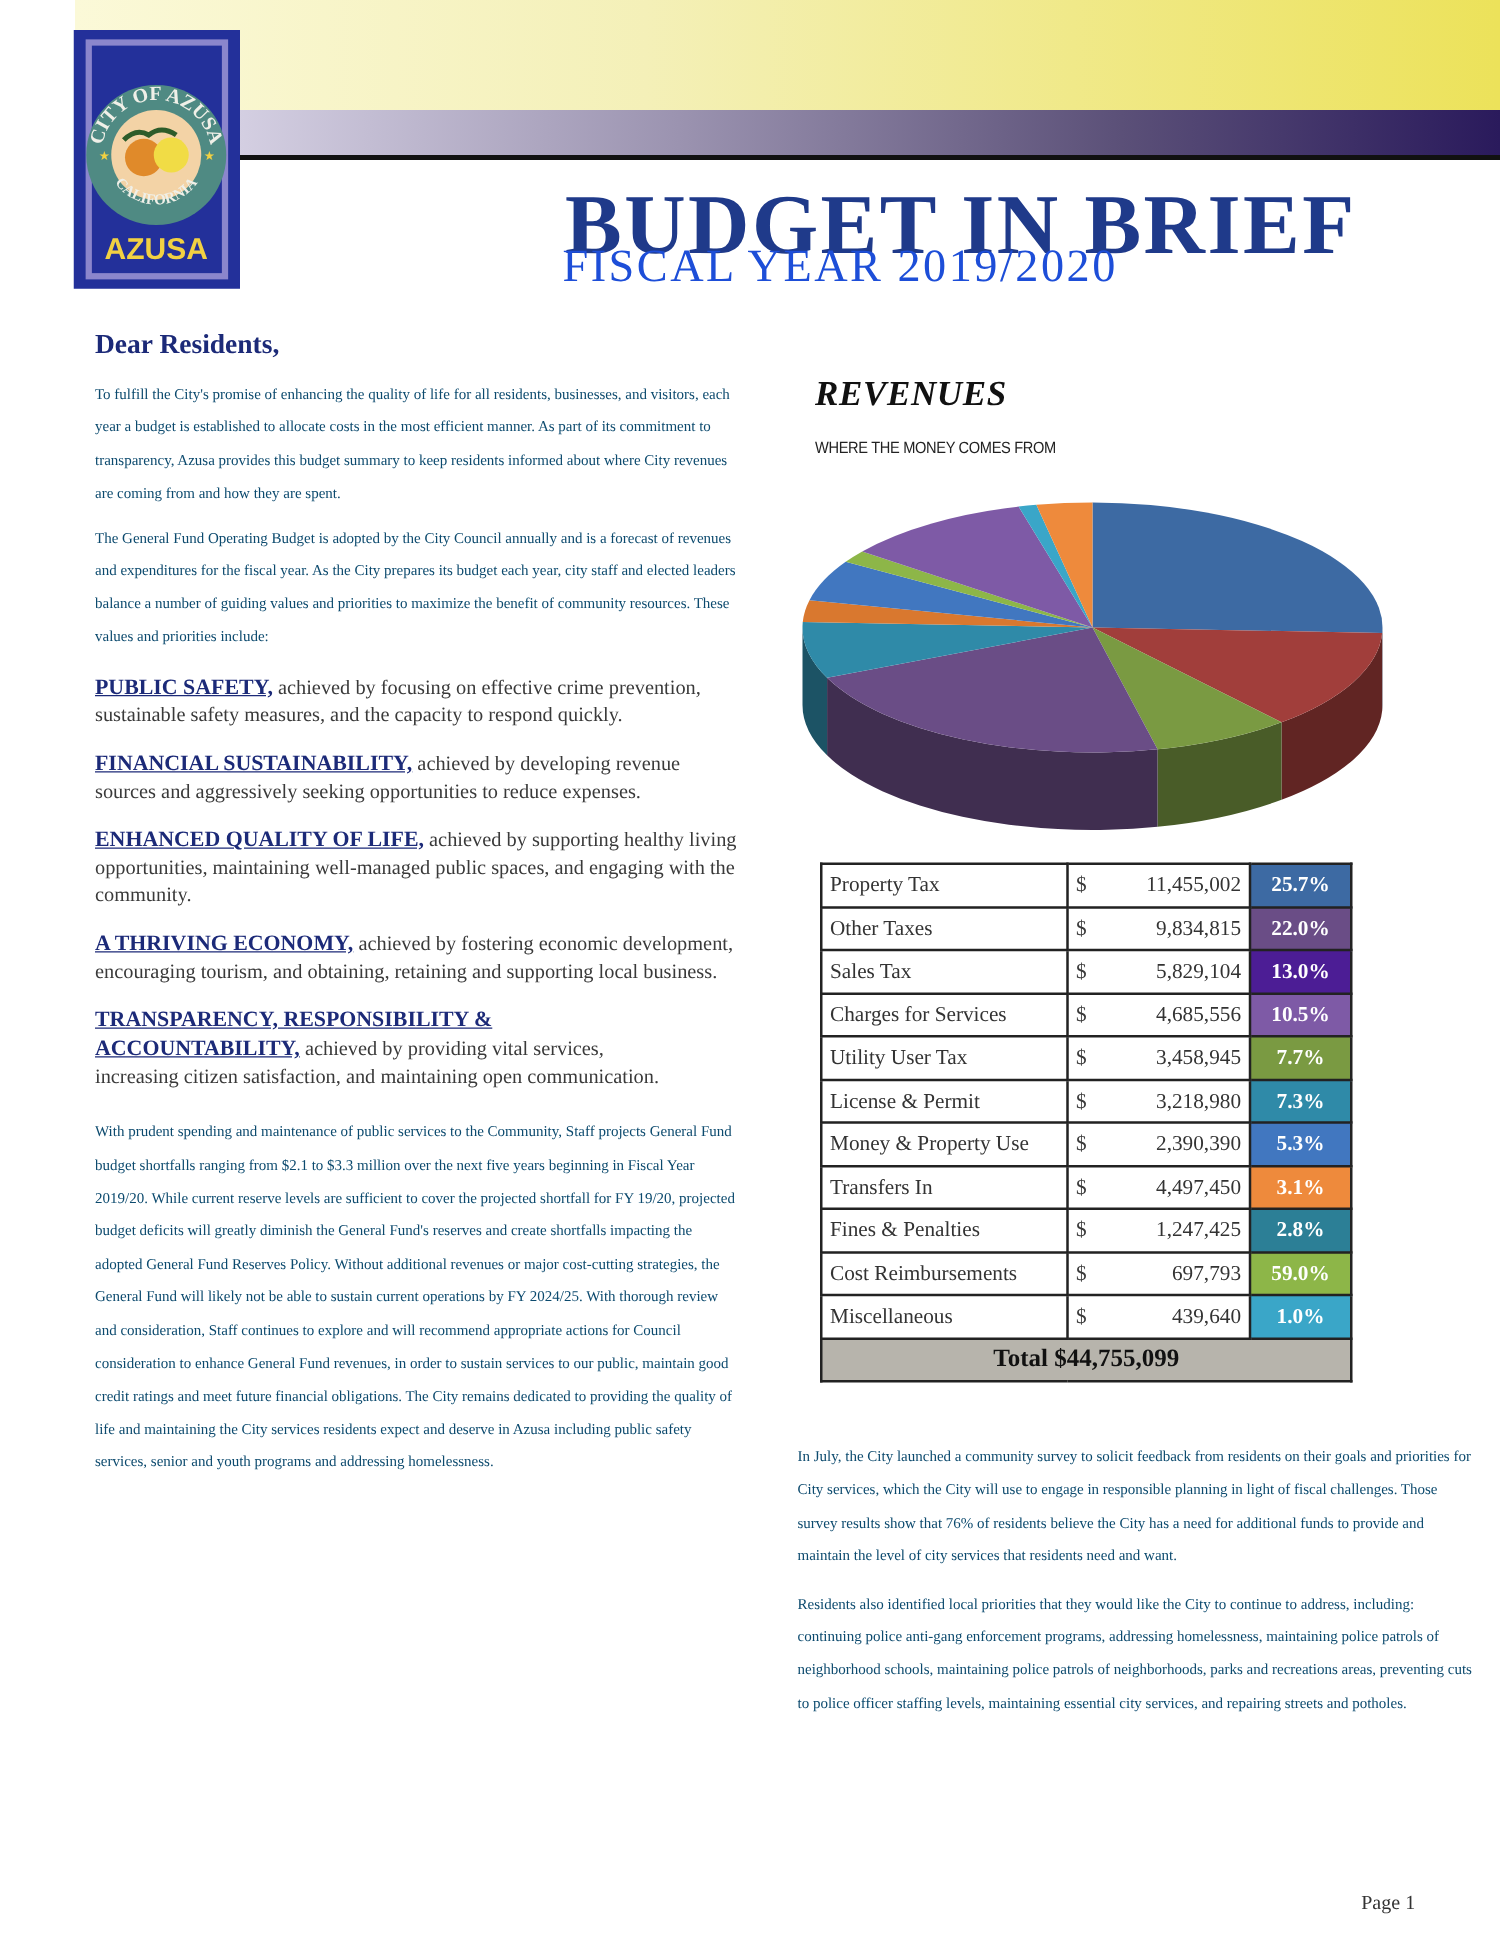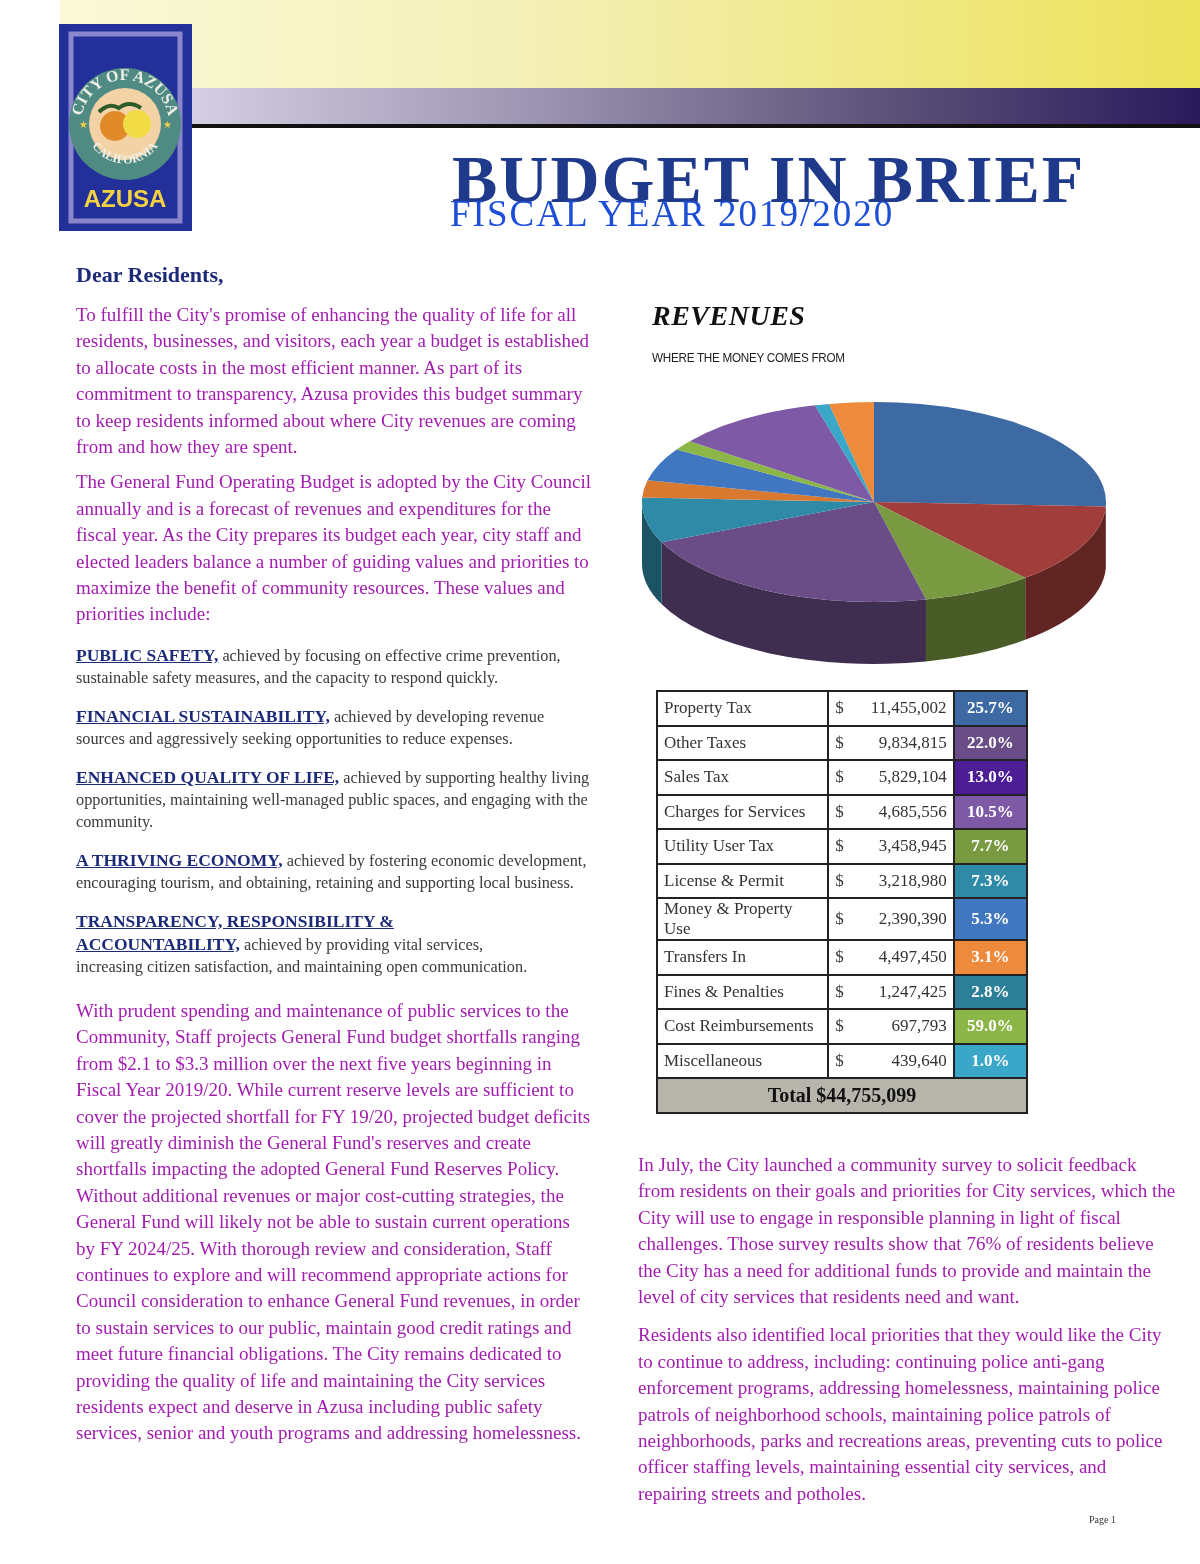--- a/index.html
+++ b/index.html
@@ -10,39 +10,39 @@
   .banner-mid { position:absolute; left:190px; top:88px; width:1010px; height:36px;
     background:linear-gradient(to right,#d4cfe2 0%,#9b93b0 35%,#5b5078 70%,#2a1a5c 100%); }
   .banner-line { position:absolute; left:190px; top:124px; width:1010px; height:4px; background:#111; }
   .logo { position:absolute; left:59px; top:24px; width:133px; height:207px; background:#23309a; }
   .title1 { position:absolute; left:452px; top:140px; font-size:68px; font-weight:bold;
     color:#1f3a8a; letter-spacing:2px; white-space:nowrap; }
   .title2 { position:absolute; left:450px; top:192px; font-size:37px; font-weight:normal;
     color:#1d4ed8; letter-spacing:2px; white-space:nowrap; }
   .leftcol { position:absolute; left:76px; top:262px; width:515px; }
   .greeting { font-size:22px; font-weight:bold; color:#1c2a78; margin:0 0 14px 0; }
-  .para { font-size:19px; line-height:26.4px; margin:0 0 9px 0; color:#a21caf; }
+  .para { font-size:12px; line-height:26.4px; margin:0 0 9px 0; color:#0c4a6e; }
   .value { font-size:16.3px; line-height:22px; margin:0 0 16px 0; color:#3a3a3a; }
   .value .vt { font-weight:bold; color:#1c2a78; font-size:17.5px;text-decoration:underline; }
   .rightcol { position:absolute; left:638px; top:1152px; width:540px; }
   .rev-title { position:absolute; left:652px; top:300px; font-size:28px; font-style:italic;
     font-weight:bold; color:#111; letter-spacing:0.5px; }
   .rev-sub { position:absolute; left:652px; top:350px; font-family:"Liberation Sans",sans-serif;
     font-size:13px; color:#222; letter-spacing:-0.3px; transform:scaleX(0.9); transform-origin:left; }
   .pie { position:absolute; left:636px; top:390px; width:476px; height:290px; }
-  table.rev { position:absolute; left:656px; top:690px; width:372px; border-collapse:collapse;
+  table.rev { position:absolute; left:656px; top:690px; width:426px; border-collapse:collapse;
     font-size:17px; border:2px solid #222; }
   table.rev td { border:2px solid #222; height:32.5px; padding:0 6px; }
   td.cat { width:180px; color:#333; }
   td.dol { width:130px; }
   td.dol .ds { float:left; }
   td.dol .amt { float:right; color:#333; }
   td.pct { width:66px; color:#fff; font-weight:bold; text-align:center; }
   td.total { background:#b7b4ac; text-align:center; font-weight:bold; font-size:20px; color:#111; height:38px; }
-  .page { position:absolute; left:1089px; top:1514px; font-size:10px; color:#333; }
+  .page { position:absolute; left:1089px; top:1514px; font-size:16px; color:#333; }
 </style>
 </head>
 <body>
 
 <div class="banner-top"></div>
 <div class="banner-mid"></div>
 <div class="banner-line"></div>
 
 <div class="logo">
   <svg width="133" height="207" viewBox="0 0 133 207">

